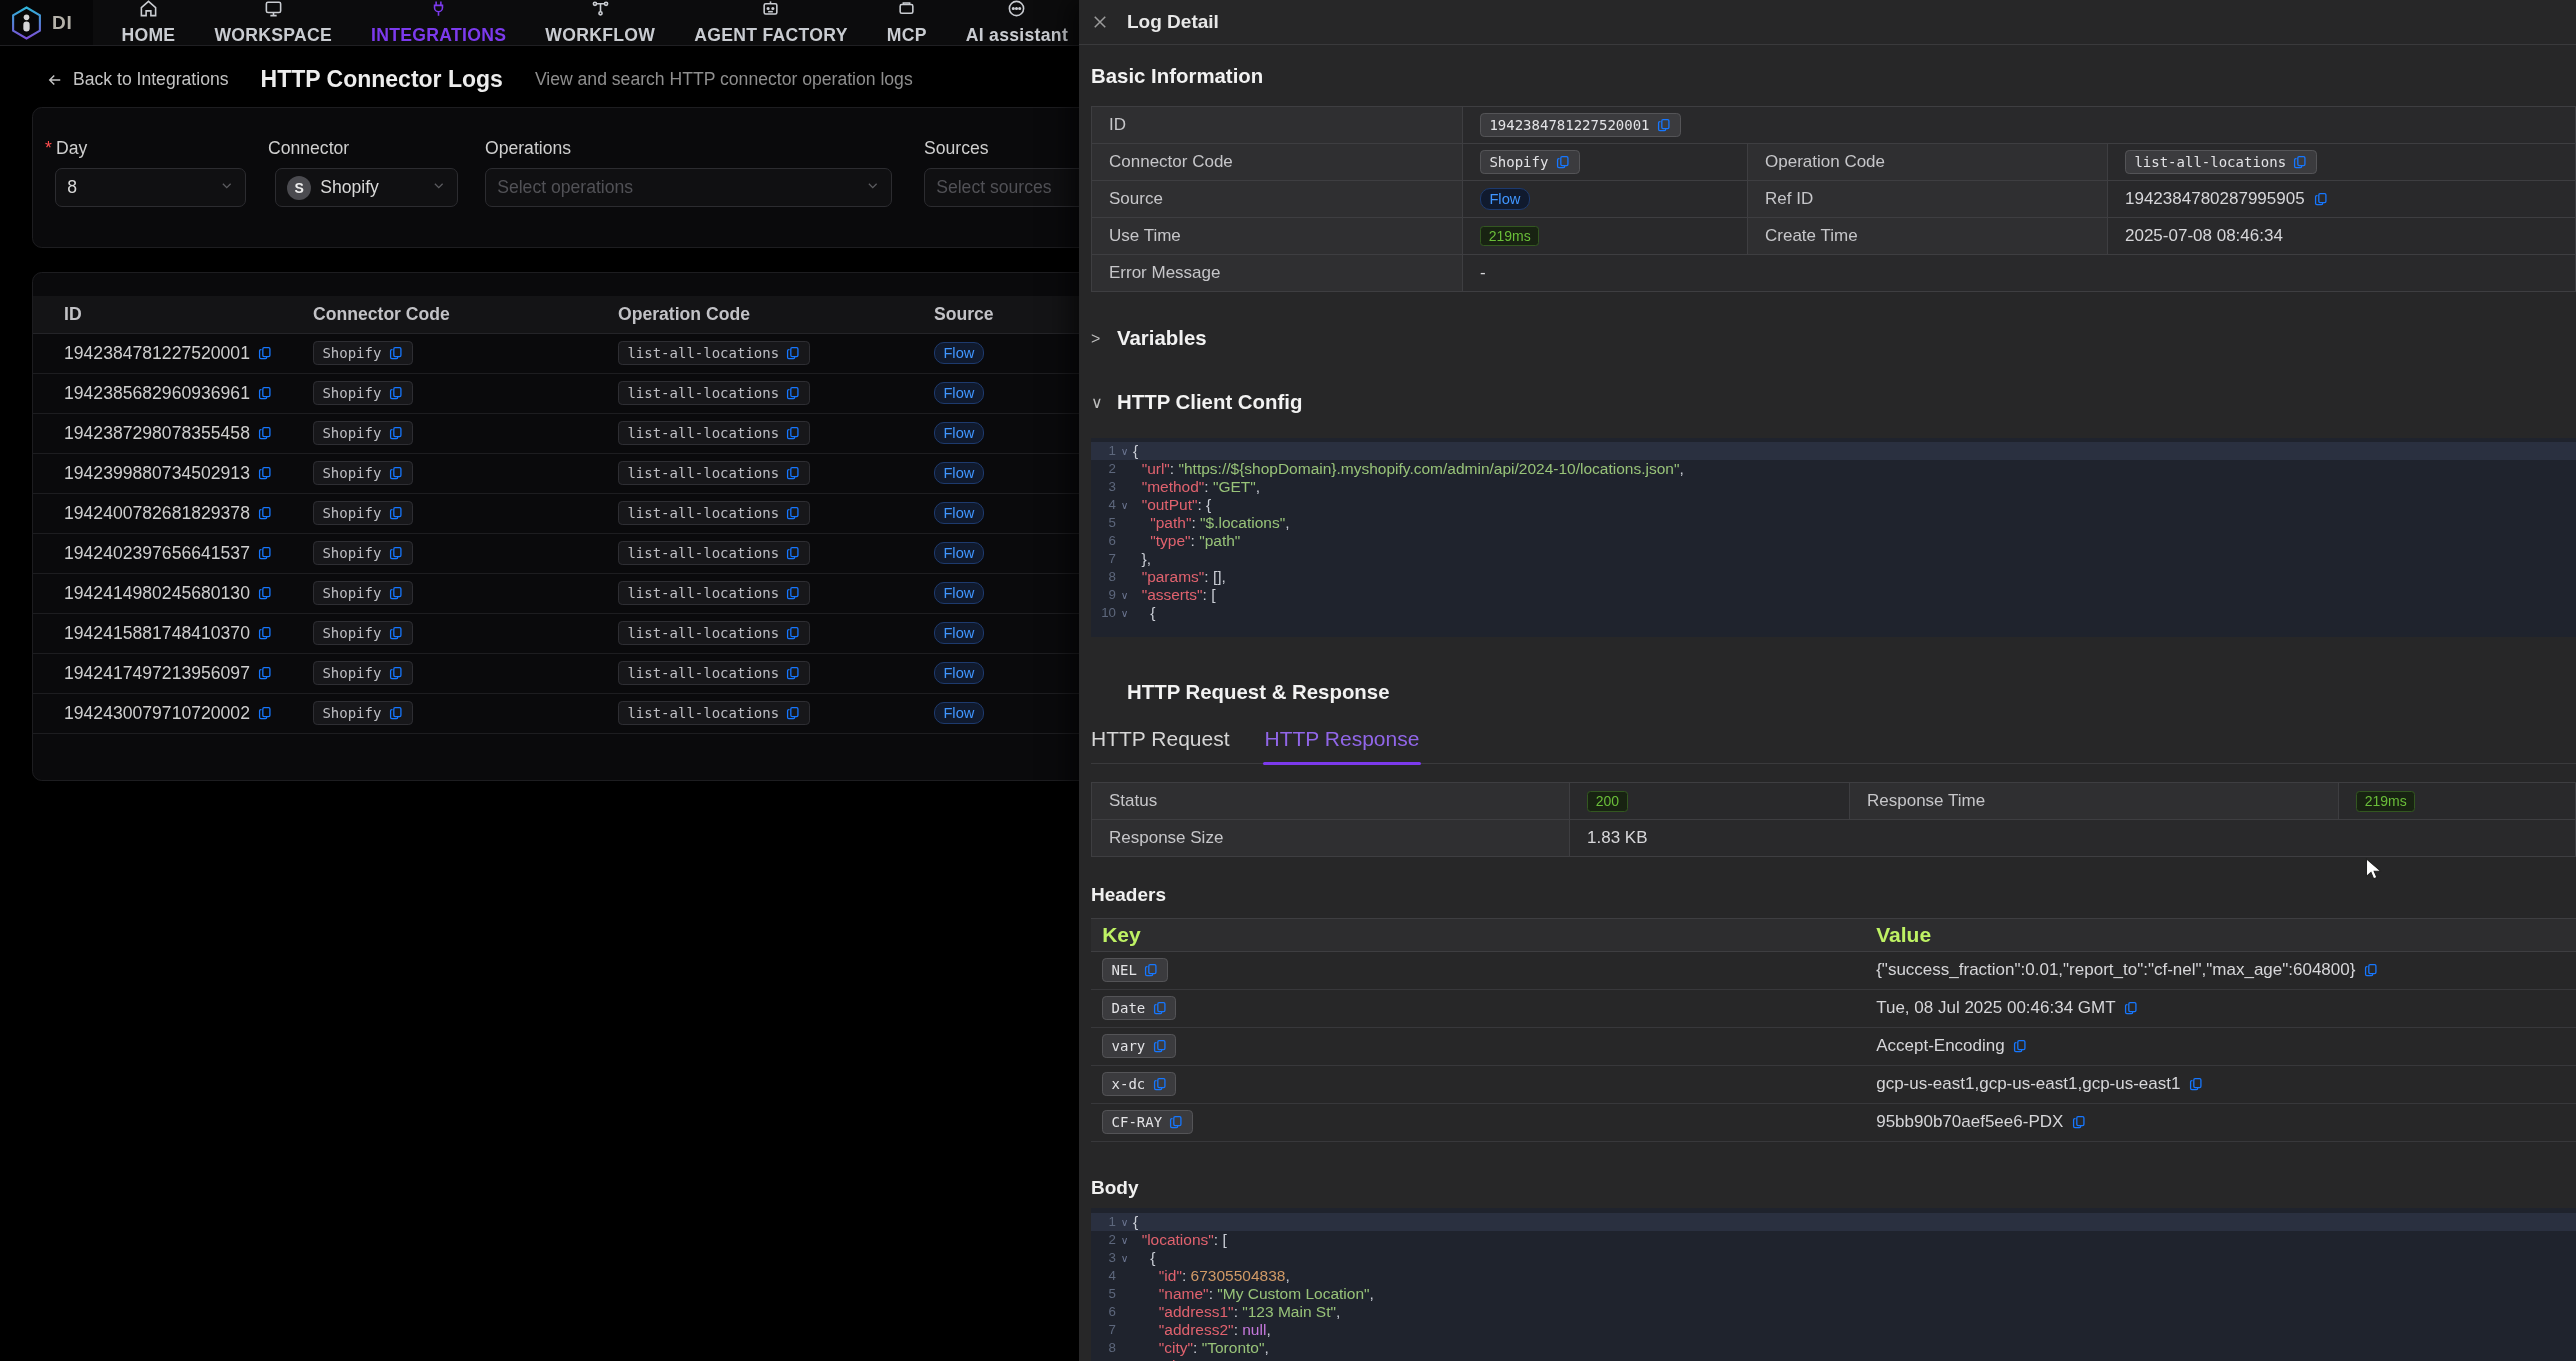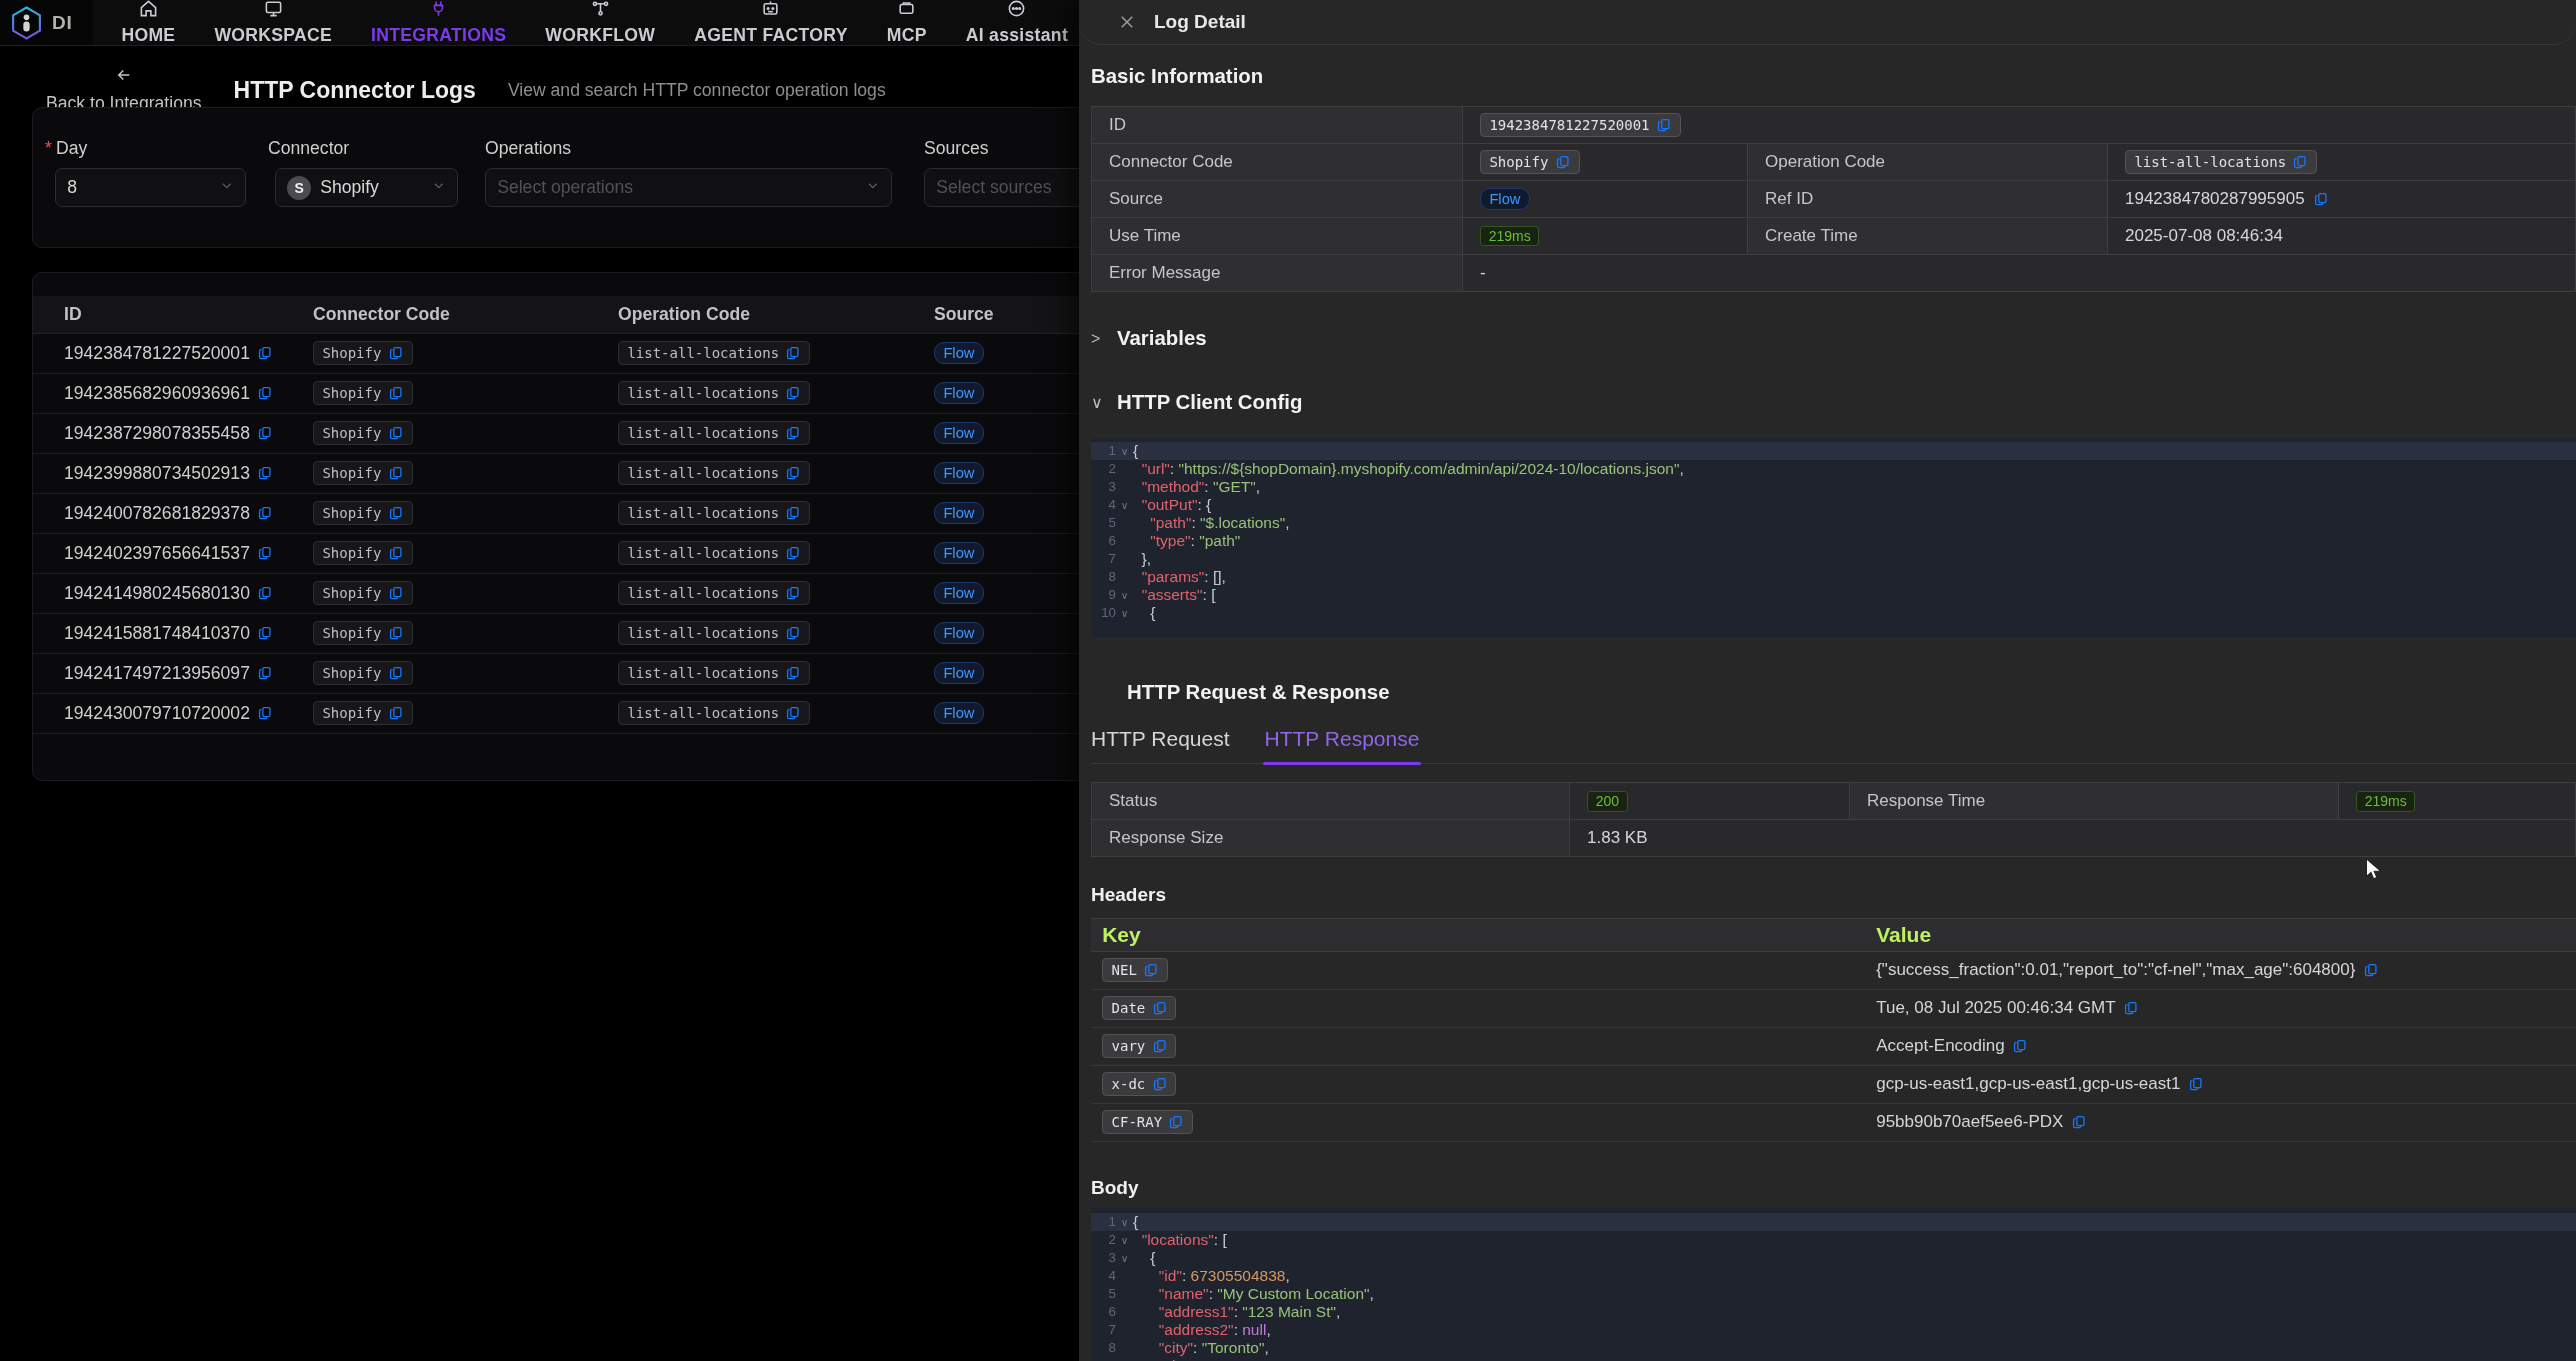--- a/index.html
+++ b/index.html
@@ -12,21 +12,21 @@
   .logo-wrap{display:flex;align-items:center;gap:9.8px;padding:0 21px 0 11.2px;height:100%;background:#060607;}
   .logo-text{font-size:19px;font-weight:700;color:#b5b2aa;letter-spacing:0.7px;}
   .menu{display:flex;align-items:center;gap:39px;padding-left:28px;height:100%;background:#0c0c0d;flex:1;}
   .nav-item{display:flex;align-items:center;gap:7.7px;font-size:17.6px;font-weight:700;
             color:#c9ccd1;letter-spacing:0.3px;cursor:pointer;flex-direction:column;}
   .nav-item .nav-ic svg{width:19px;height:19px;display:block;}
   .nav-item.active{color:#7c3aed;}
 
   
   .page-head{position:absolute;left:46px;top:66px;display:flex;align-items:center;gap:32px;}
-  .back-link{display:flex;align-items:center;gap:9px;font-size:17.6px;color:#c3c3c3;cursor:pointer;flex-direction:column;}
+  .back-link{display:flex;align-items:center;gap:9px;font-size:17.6px;color:#c3c3c3;cursor:pointer;}
   .back-link svg{width:18px;height:18px;}
   .page-title{font-size:23px;font-weight:700;color:#ededed;}
   .page-subtitle{font-size:17.6px;color:#8e8e8e;}
 
   
   .card{position:absolute;left:32px;width:2051px;background:#0a0a0c;border:0.7px solid #1d1d20;border-radius:9.8px;}
   .filters-card{top:107px;height:139px;}
   .table-card{top:272px;height:507px;}
 
   .filter-label{position:absolute;top:29.5px;font-size:17.6px;color:#cfcfcf;}
@@ -49,21 +49,21 @@
   .chip{display:inline-flex;align-items:center;gap:6.3px;background:#17171a;border:0.7px solid #2e2e33;
         border-radius:4.2px;padding:2.8px 8.4px;font-family:"DejaVu Sans Mono",monospace;font-size:14px;color:#bfbfc4;}
   .copy{color:#1677ff;display:inline-flex;cursor:pointer;}
   .copy svg{width:15.5px;height:15.5px;}
   .badge-flow{display:inline-block;padding:2.1px 8.4px;font-size:14.7px;color:#4096ff;background:#101a2e;
               border:0.7px solid #1d3a6e;border-radius:10px;}
 
   
   .panel{position:absolute;top:0;left:1079px;width:1497px;height:1362px;background:#272728;
          box-shadow:-9.8px 0 24px rgba(0,0,0,.55);}
-  .panel-head{height:44px;border-bottom:0.7px solid #3a3a3c;display:flex;align-items:center;gap:18px;padding-left:39px;border-radius:22px;}
+  .panel-head{height:44px;border-bottom:0.7px solid #3a3a3c;display:flex;align-items:center;gap:18px;padding-left:12px;}
   .x-btn{color:#9c9c9c;cursor:pointer;display:flex;}
   .x-btn svg{width:18px;height:18px;}
   .panel-title{font-size:19px;font-weight:600;color:#e8e8e8;}
   .panel-body{position:absolute;top:44px;bottom:0;left:0;right:0;padding-left:12px;overflow:hidden;}
 
   .sec-h{font-size:20.4px;font-weight:700;color:#f2f2f2;}
   #bi-h{margin:21px 0 18px 0;}
 
   .desc{display:grid;grid-auto-rows:37px;border-top:0.7px solid #3e3e41;border-left:0.7px solid #3e3e41;}
   .desc.basic{grid-template-columns:371px 285px 360px 1fr;}

